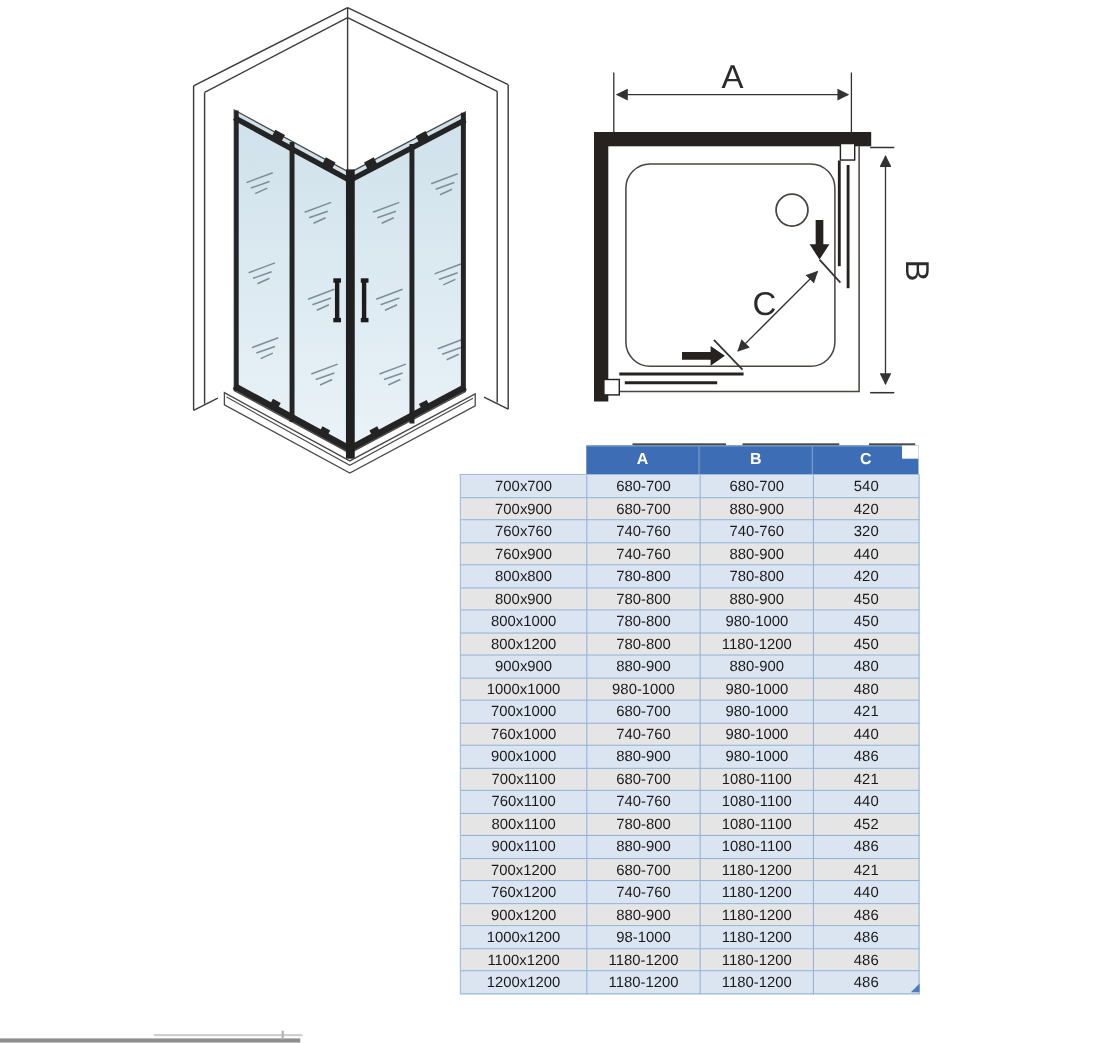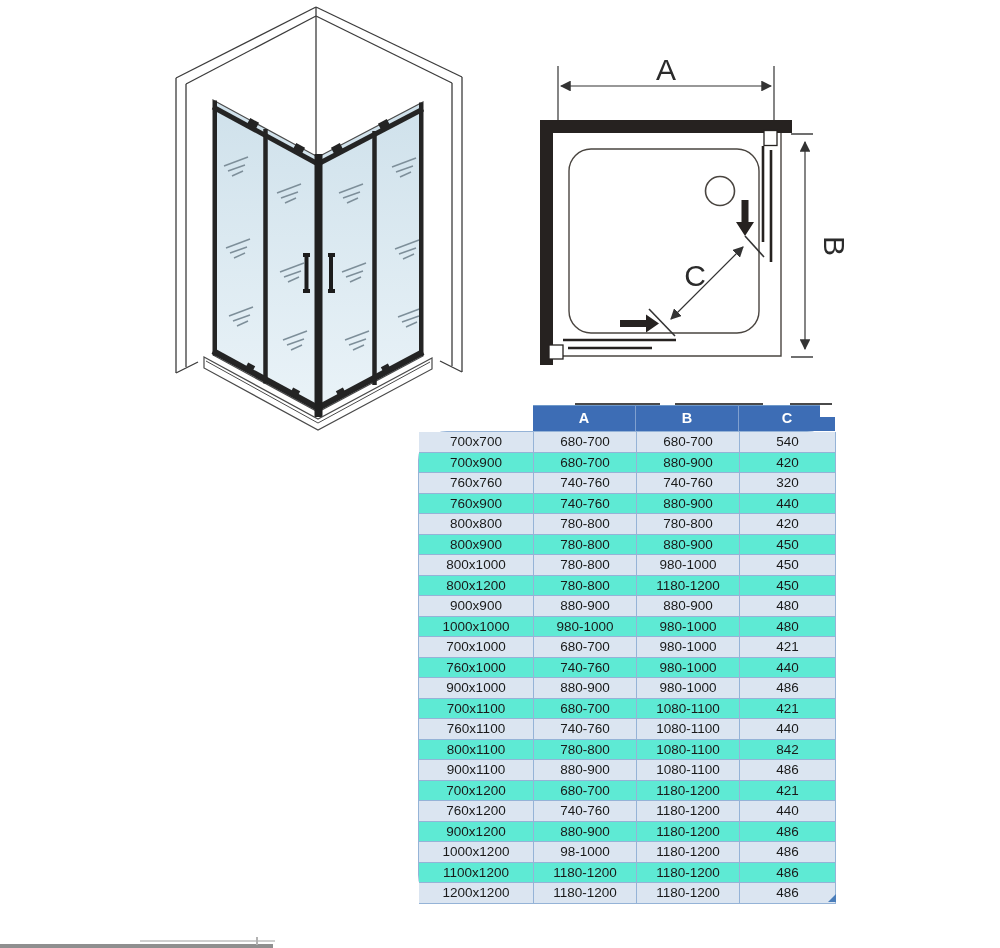--- a/index.html
+++ b/index.html
@@ -12,22 +12,22 @@
   #plan-svg{left:525px;top:45px;}
   .dimtext{font-family:"Liberation Sans",sans-serif;font-size:30px;fill:#2b2b2b;}
 
   
   #size-table{left:418px;top:405px;width:418px;}
   .thead{display:flex;margin-left:115px;width:302px;height:26px;background:#3d6db5;
          border-top:1px solid #6f99c9;box-sizing:border-box;}
   .th{color:#ffffff;font-weight:bold;font-size:14.5px;line-height:25px;text-align:center;
       box-sizing:border-box;border-right:1px solid rgba(255,255,255,0.35);}
   .th:last-child{border-right:none;}
-  .tbody{width:417px;border-left:1px solid #95b3d7;border-top:1px solid #95b3d7;border-radius:29px;}
-  .trow{display:flex;height:20.5px;background:#5eead4;}
+  .tbody{width:417px;border-left:1px solid #95b3d7;border-top:1px solid #95b3d7;}
+  .trow{display:flex;height:20.5px;background:#e5e5e5;}
   .trow.alt{background:#dbe5f1;}
   .tcell{box-sizing:border-box;border-right:1px solid #95b3d7;border-bottom:1px solid #95b3d7;
          font-size:13.5px;line-height:19.5px;text-align:center;color:#1a1a1a;overflow:hidden;}
   .c0{width:115px;}.c1{width:103px;}.c2{width:103px;}.c3{width:96px;}
   .hc1{width:103px;}.hc2{width:103px;}.hc3{width:96px;}
 
   
   .dash{position:absolute;height:2px;background:#4a4a4a;top:403px;}
   #header-notch{left:820px;top:405px;width:15px;height:12px;background:#ffffff;}
   #sel-triangle{left:828px;top:894px;width:0;height:0;border-style:solid;
@@ -277,21 +277,21 @@
       <div class="trow alt">
         <div class="tcell c0">760x1100</div>
         <div class="tcell c1">740-760</div>
         <div class="tcell c2">1080-1100</div>
         <div class="tcell c3">440</div>
       </div>
       <div class="trow">
         <div class="tcell c0">800x1100</div>
         <div class="tcell c1">780-800</div>
         <div class="tcell c2">1080-1100</div>
-        <div class="tcell c3">842</div>
+        <div class="tcell c3">452</div>
       </div>
       <div class="trow alt">
         <div class="tcell c0">900x1100</div>
         <div class="tcell c1">880-900</div>
         <div class="tcell c2">1080-1100</div>
         <div class="tcell c3">486</div>
       </div>
       <div class="trow">
         <div class="tcell c0">700x1200</div>
         <div class="tcell c1">680-700</div>

